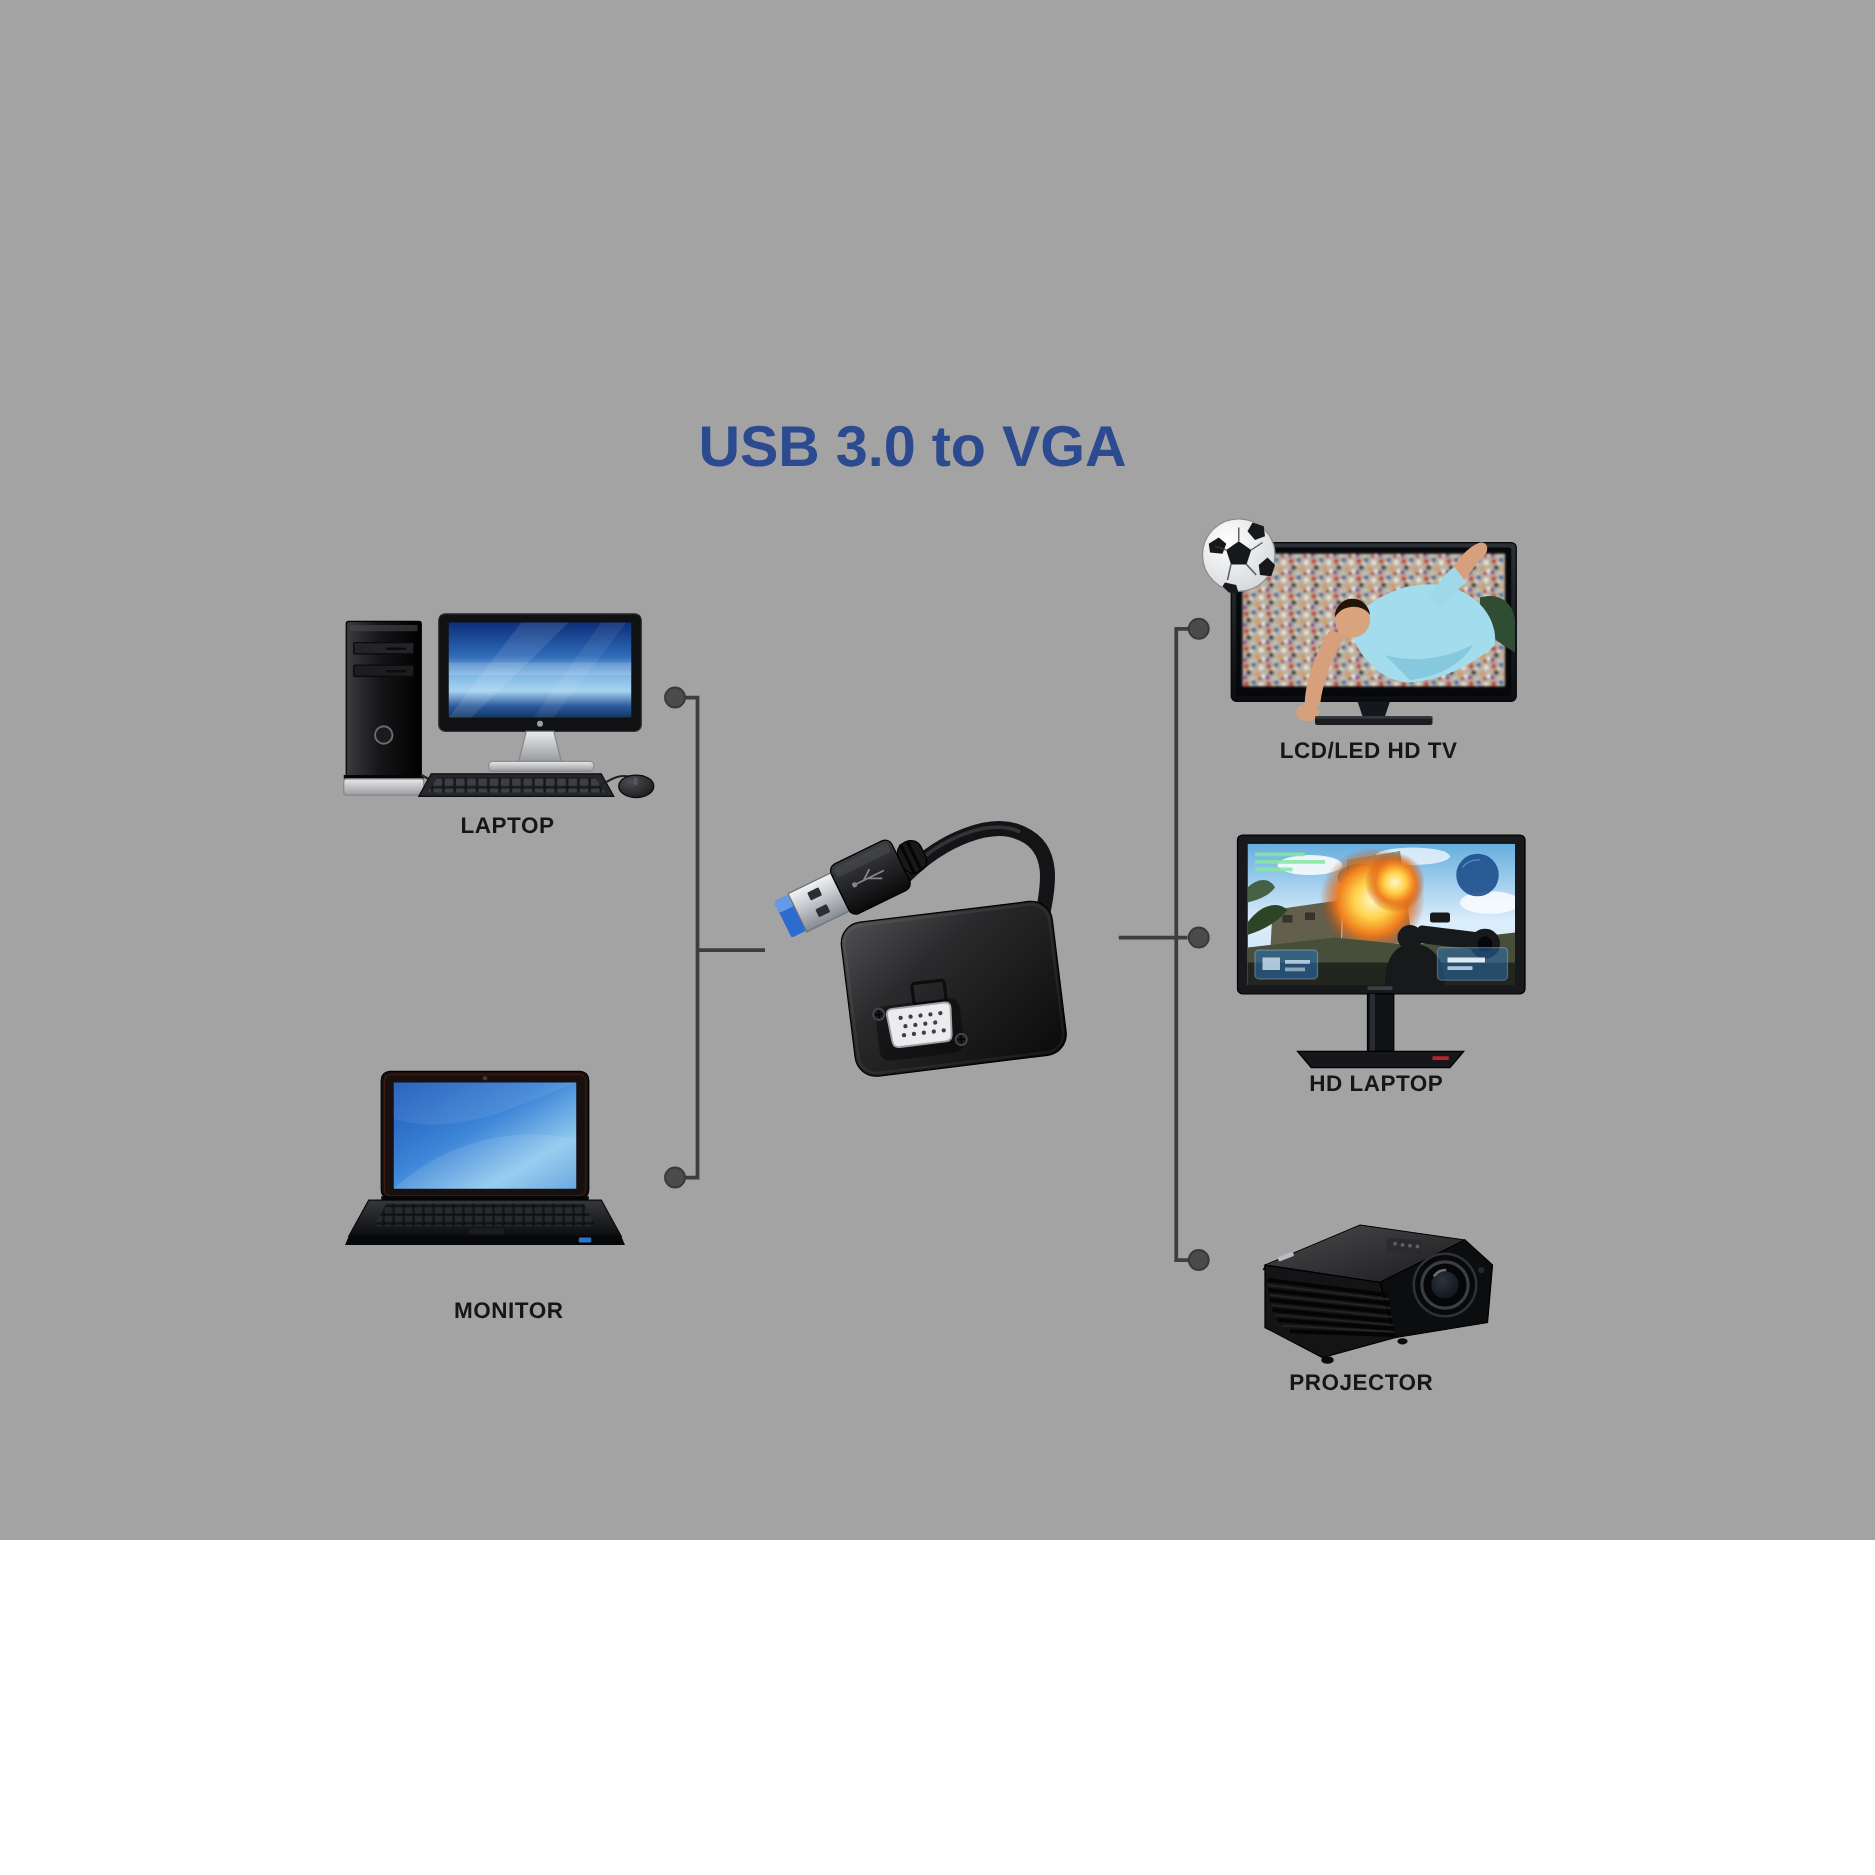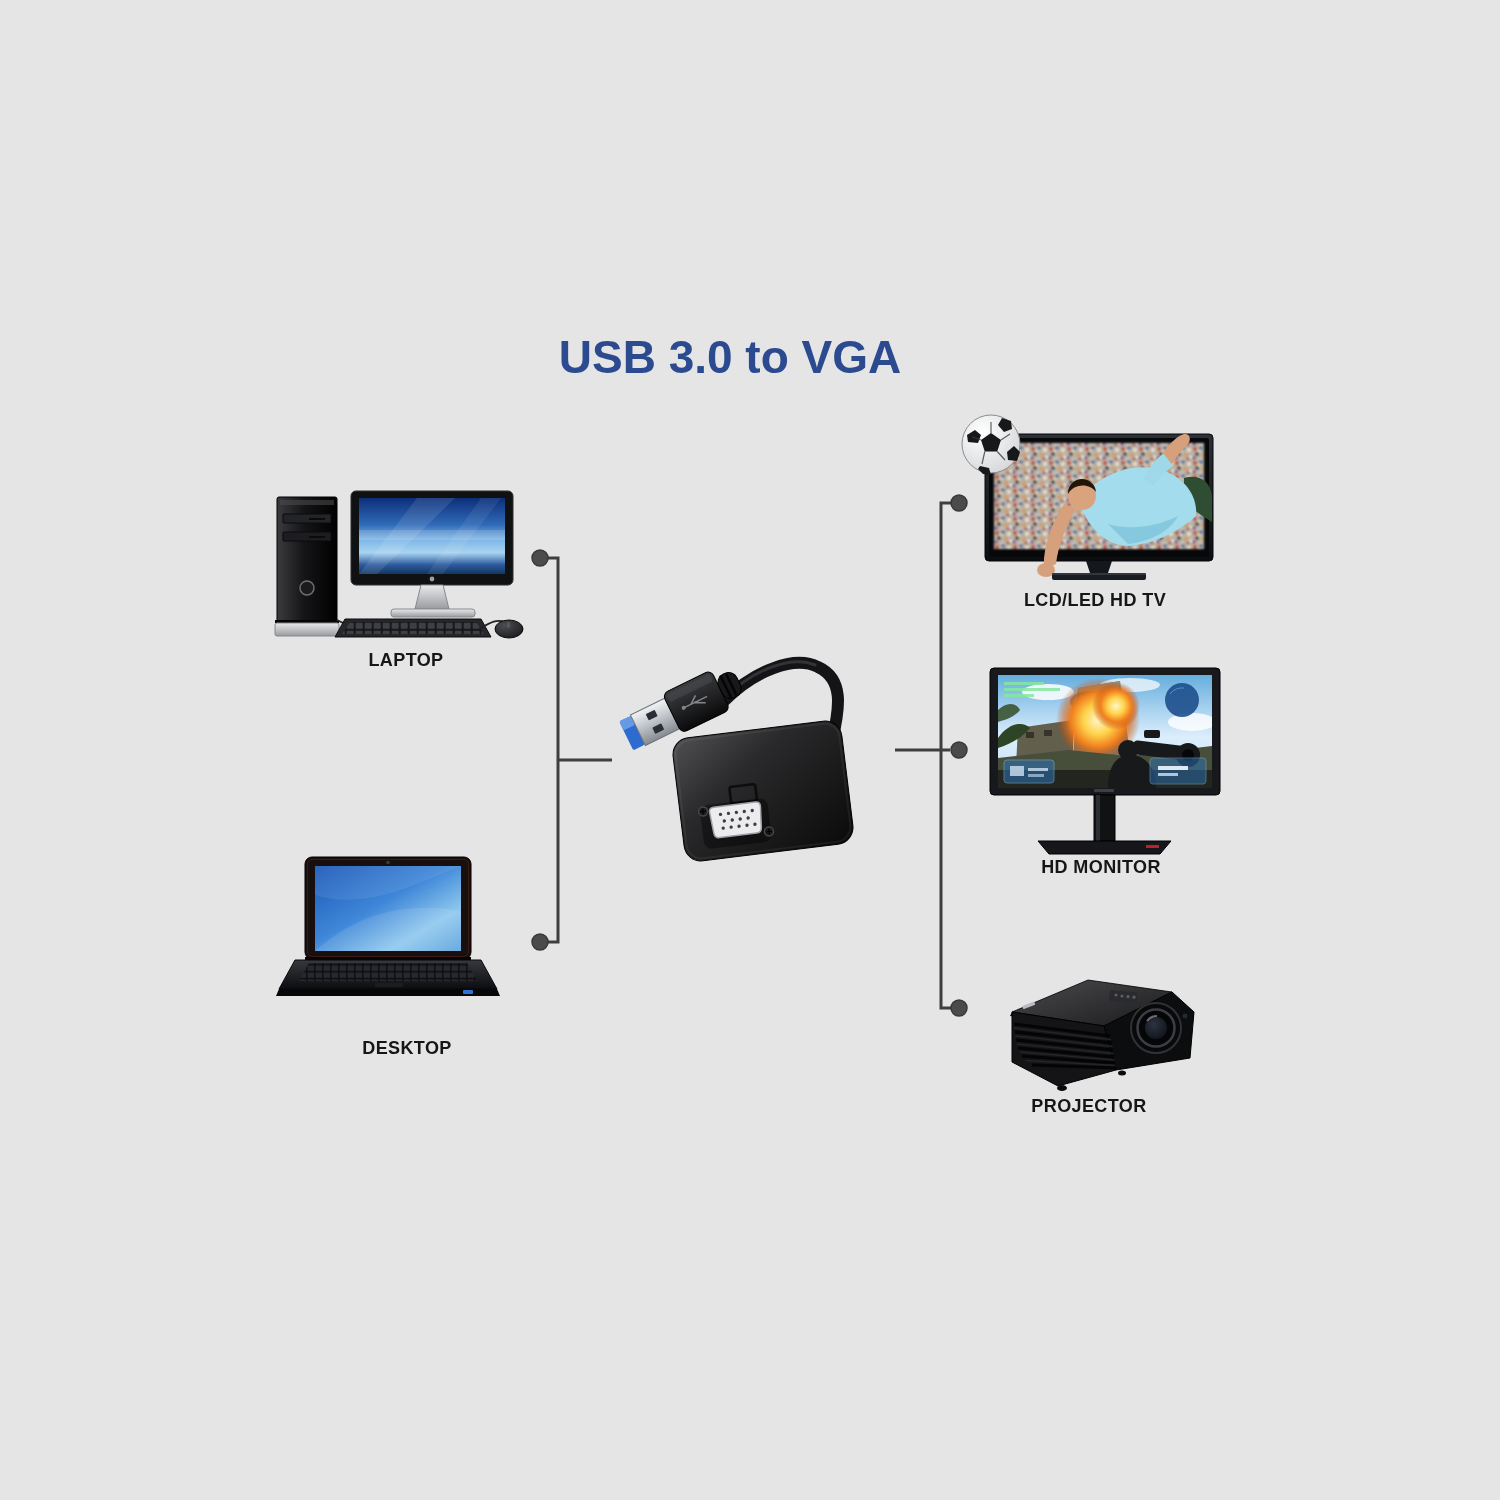--- a/index.html
+++ b/index.html
@@ -1,17 +1,17 @@
 <!DOCTYPE html>
 <html><head>
 <meta charset="utf-8">
 <style>
   html,body{margin:0;padding:0;background:#ffffff;}
   body{font-family:"Liberation Sans", sans-serif;}
-  .canvas{position:relative;width:1500px;height:1500px;background:#e5e5e5;overflow:hidden;}
+  .canvas{position:relative;width:1500px;height:1232px;background:#a3a3a3;overflow:hidden;}
   .title{position:absolute;left:450px;top:330px;width:560px;margin:0;
          text-align:center;font-size:46px;font-weight:700;color:#2b4a8f;letter-spacing:0px;}
   .connectors{position:absolute;left:0;top:0;width:1500px;height:1500px;pointer-events:none;}
   .device{position:absolute;margin:0;padding:0;}
   .dev-label{position:absolute;margin:0;text-align:center;font-size:18px;font-weight:700;
              color:#161616;letter-spacing:0.4px;}
   svg{display:block;}
 </style>
 </head>
 <body>
@@ -129,21 +129,21 @@
       <g>
         <rect x="38" y="104" width="166" height="3" fill="#050505"></rect>
         <polygon points="28,107 214,107 230,136 12,136" fill="url(#lapDeckG)" stroke="#08090a"></polygon>
         <polygon points="42,110 200,110 210,128 32,128" fill="url(#lapKeysP)"></polygon>
         <rect x="108" y="130" width="28" height="4" rx="1" fill="#1c1d20"></rect>
         <polygon points="12,136 230,136 233,143 9,143" fill="#060708"></polygon>
         <rect x="196" y="137" width="10" height="4" rx="1" fill="#2f73d2"></rect>
       </g>
     </svg>
   </div>
-  <div class="dev-label" style="left:297px;top:1038px;width:220px;">DESKTOP</div>
+  <div class="dev-label" style="left:297px;top:1038px;width:220px;">MONITOR</div>
 
   <div class="device" style="left:598px;top:643px;">
     <svg width="300" height="230" viewBox="0 0 300 230">
       <defs>
         <linearGradient id="usbMetalG" x1="0" y1="0" x2="0" y2="1">
           <stop offset="0" stop-color="#f2f3f5"></stop>
             <stop offset=".45" stop-color="#c3c7cc"></stop>
             <stop offset="1" stop-color="#868b92"></stop>
         </linearGradient>
         <linearGradient id="usbBodyG" x1="0" y1="0" x2="0" y2="1">
@@ -343,21 +343,21 @@
       </g>
       <rect x="116" y="131" width="20" height="3" rx="1" fill="#3c4046"></rect>
       <g>
         <rect x="116" y="137" width="21" height="46" fill="#101214" stroke="#000"></rect>
         <rect x="118" y="137" width="4" height="46" fill="#2a2d31"></rect>
         <polygon points="60,183 193,183 182,196 71,196" fill="#15171a" stroke="#000"></polygon>
         <rect x="168" y="187" width="13" height="3" fill="#b8242a"></rect>
       </g>
     </svg>
   </div>
-  <div class="dev-label" style="left:986px;top:857px;width:230px;">HD MONITOR</div>
+  <div class="dev-label" style="left:986px;top:857px;width:230px;">HD LAPTOP</div>
 
   <div class="device" style="left:992px;top:966px;">
     <svg width="220" height="140" viewBox="0 0 220 140">
       <defs>
         <linearGradient id="pjTopG" x1="0" y1="0" x2="1" y2="1">
           <stop offset="0" stop-color="#4a4a4c"></stop>
             <stop offset="1" stop-color="#1b1b1d"></stop>
         </linearGradient>
       </defs>
       <g>

